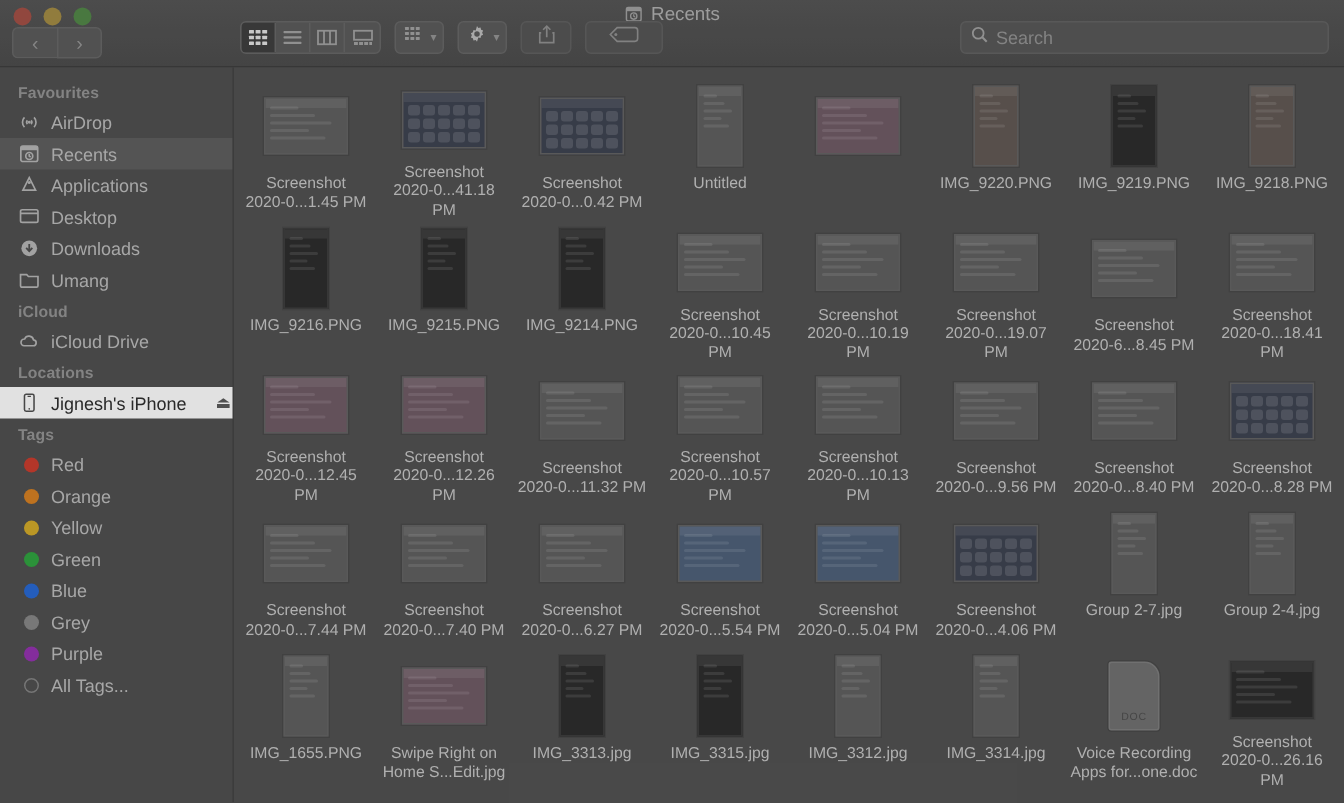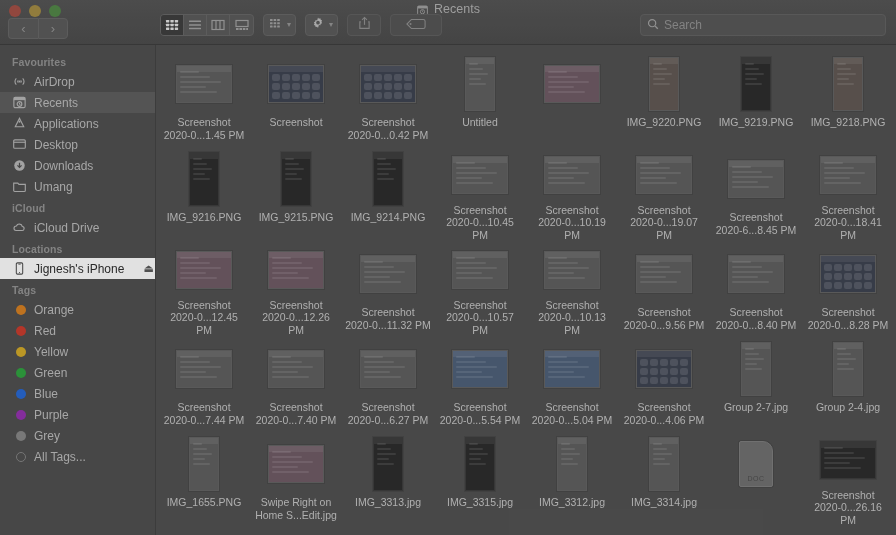--- a/index.html
+++ b/index.html
@@ -442,59 +442,59 @@
               <line x1="6.8" y1="3.4" x2="9.2" y2="3.4" stroke="#4b4b4b" stroke-width=".9"></line>
               <circle cx="8" cy="12.3" r=".6" fill="#4b4b4b"></circle>
             </svg>
           </span>
           <span class="sb-label">Jignesh's iPhone</span>
           <span class="eject">⏏</span>
         </div>
         <div class="sb-header">Tags</div>
         <div class="sb-item">
           <span class="sb-icon">
+            <span class="tag-dot" style="background:#c0392b"></span>
+          </span>
+          <span class="sb-label">Red</span>
+        </div>
+        <div class="sb-item">
+          <span class="sb-icon">
             <span class="tag-dot" style="background:#cc7a20"></span>
           </span>
           <span class="sb-label">Orange</span>
         </div>
         <div class="sb-item">
           <span class="sb-icon">
-            <span class="tag-dot" style="background:#c0392b"></span>
-          </span>
-          <span class="sb-label">Red</span>
-        </div>
-        <div class="sb-item">
-          <span class="sb-icon">
             <span class="tag-dot" style="background:#c9a227"></span>
           </span>
           <span class="sb-label">Yellow</span>
         </div>
         <div class="sb-item">
           <span class="sb-icon">
             <span class="tag-dot" style="background:#2d9c3c"></span>
           </span>
           <span class="sb-label">Green</span>
         </div>
         <div class="sb-item">
           <span class="sb-icon">
             <span class="tag-dot" style="background:#2563c9"></span>
           </span>
           <span class="sb-label">Blue</span>
         </div>
         <div class="sb-item">
           <span class="sb-icon">
+            <span class="tag-dot" style="background:#808080"></span>
+          </span>
+          <span class="sb-label">Grey</span>
+        </div>
+        <div class="sb-item">
+          <span class="sb-icon">
             <span class="tag-dot" style="background:#8e2fa8"></span>
           </span>
           <span class="sb-label">Purple</span>
-        </div>
-        <div class="sb-item">
-          <span class="sb-icon">
-            <span class="tag-dot" style="background:#808080"></span>
-          </span>
-          <span class="sb-label">Grey</span>
         </div>
         <div class="sb-item">
           <span class="sb-icon">
             <span class="tag-dot hollow"></span>
           </span>
           <span class="sb-label">All Tags...</span>
         </div>
       </div>
 
     <div id="content">
@@ -535,20 +535,21 @@
                   <i></i>
                   <i></i>
                   <i></i>
                   <i></i>
                   <i></i>
                 </span>
               </div>
             </div>
             <div class="file-name">
               <span>Screenshot</span>
+              <span>2020-0...41.18 PM</span>
             </div>
           </div>
           <div class="file-cell">
             <div class="thumb-wrap">
               <div class="thumb land grid-ui">
                 <span class="thumb-bar"></span>
                 <span class="thumb-dots">
                   <i></i>
                   <i></i>
                   <i></i>
@@ -1203,20 +1204,24 @@
             <div class="file-name">
               <span>IMG_3314.jpg</span>
             </div>
           </div>
           <div class="file-cell">
             <div class="thumb-wrap">
               <div class="thumb docf">
                 <span class="doc-tag">DOC</span>
               </div>
             </div>
+            <div class="file-name">
+              <span>Voice Recording</span>
+              <span>Apps for...one.doc</span>
+            </div>
           </div>
           <div class="file-cell">
             <div class="thumb-wrap">
               <div class="thumb land dark">
                 <span class="thumb-bar"></span>
                 <span class="thumb-lines">
                   <i style="width:40%"></i>
                   <i style="width:63%"></i>
                   <i style="width:86%"></i>
                   <i style="width:54%"></i>

